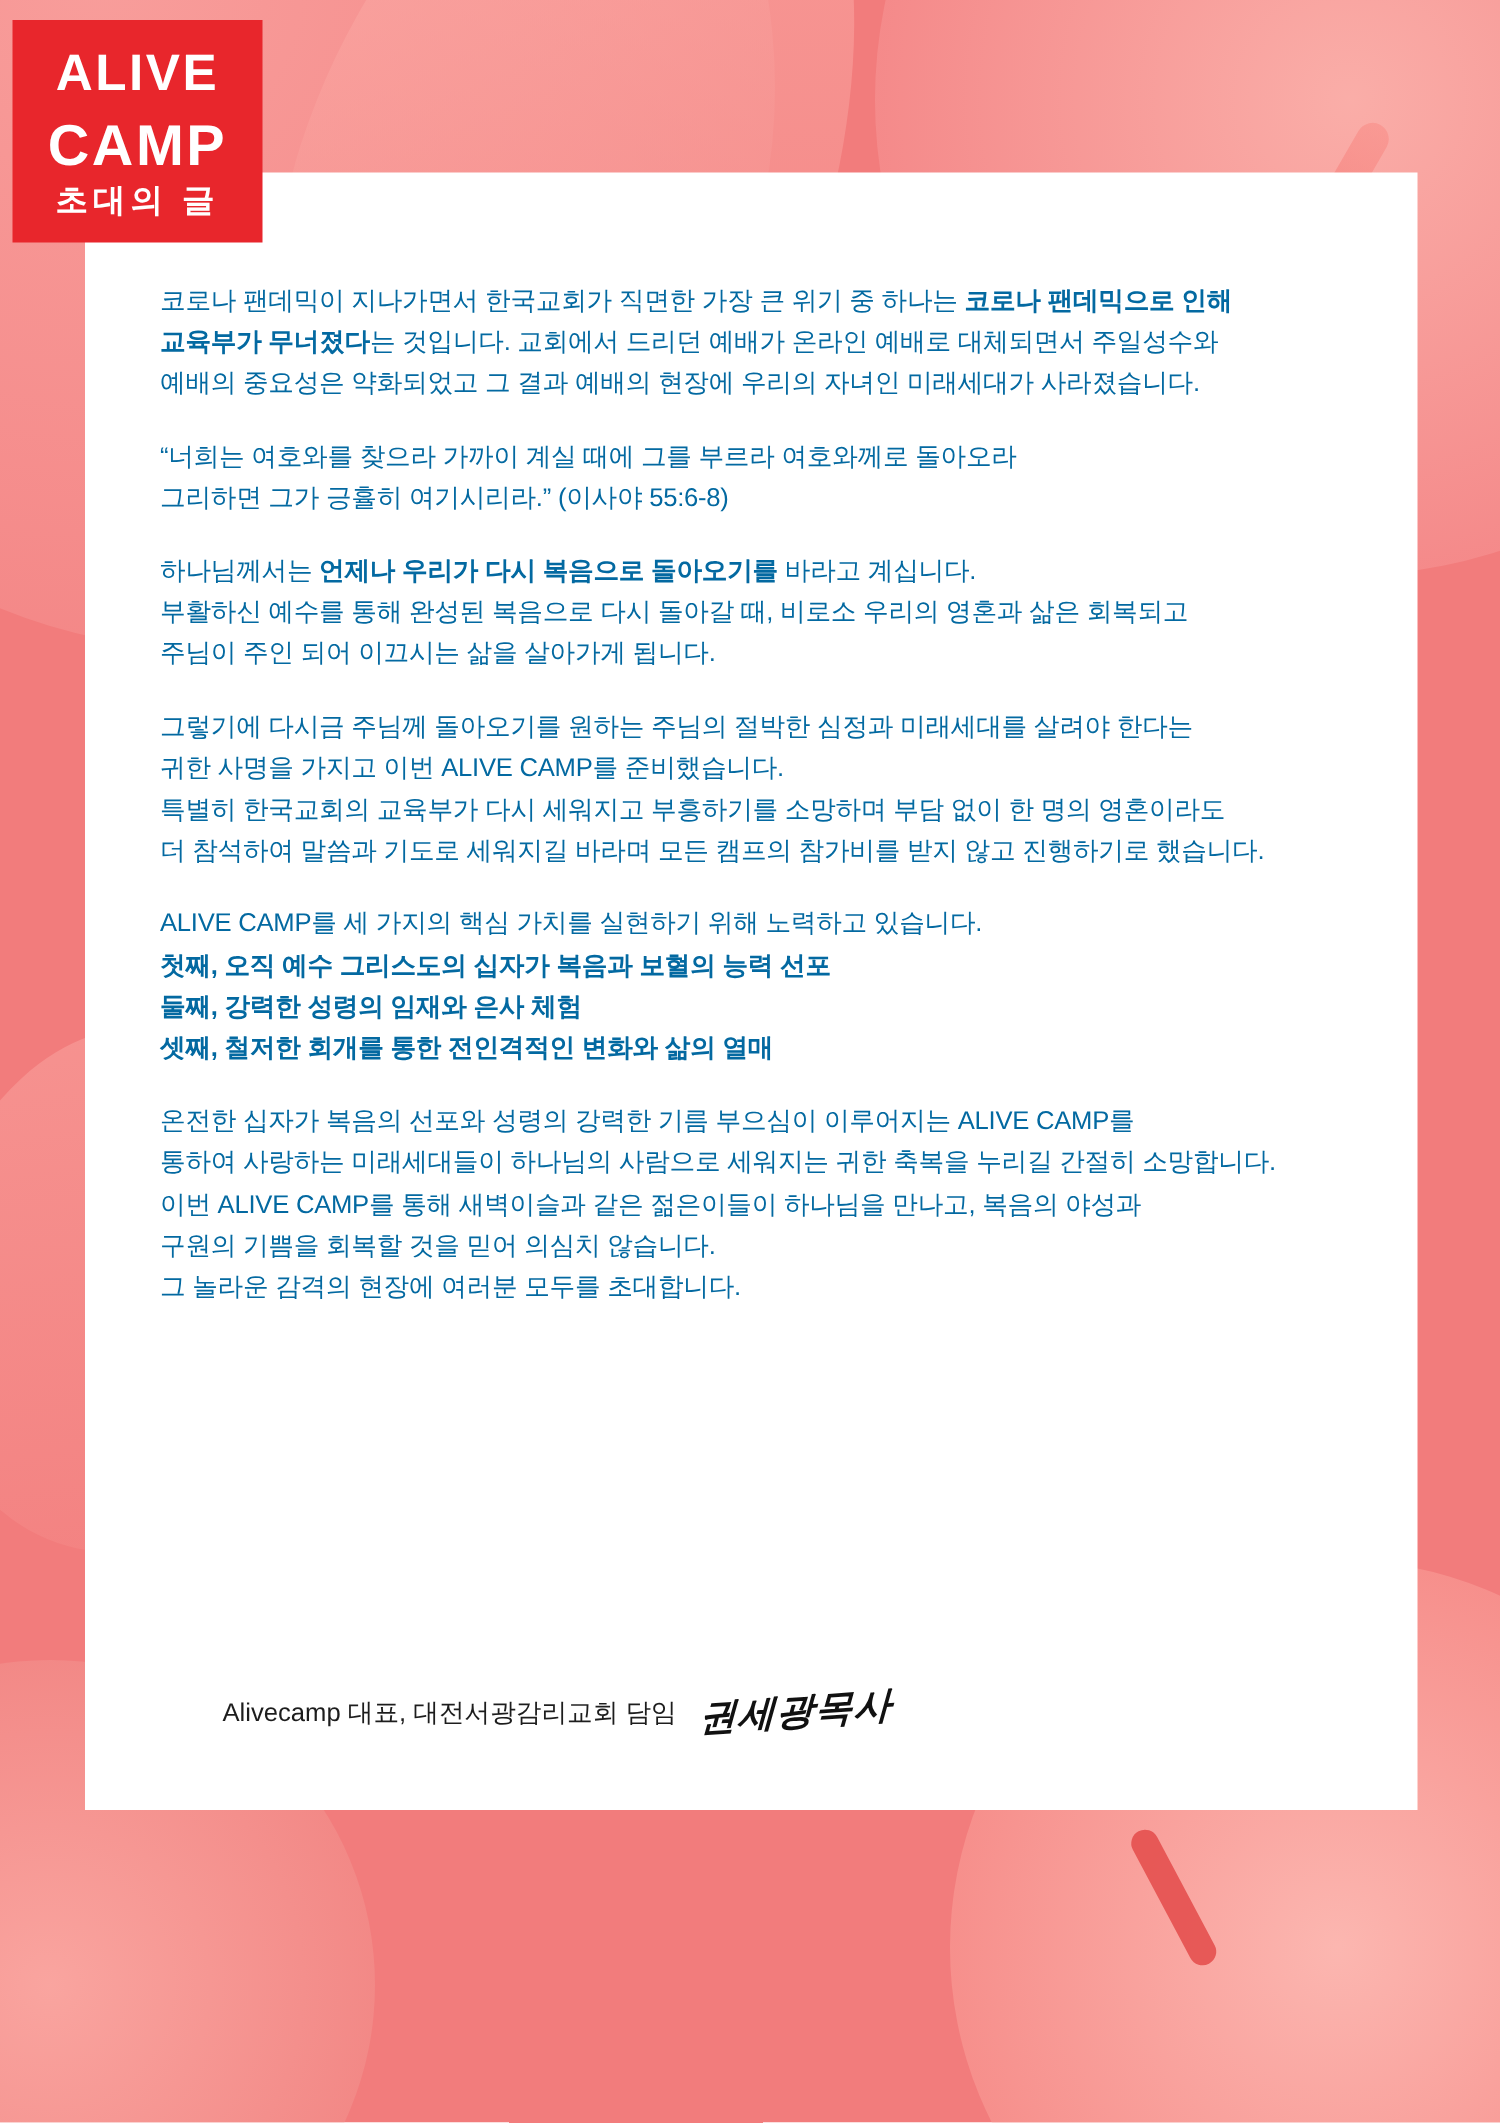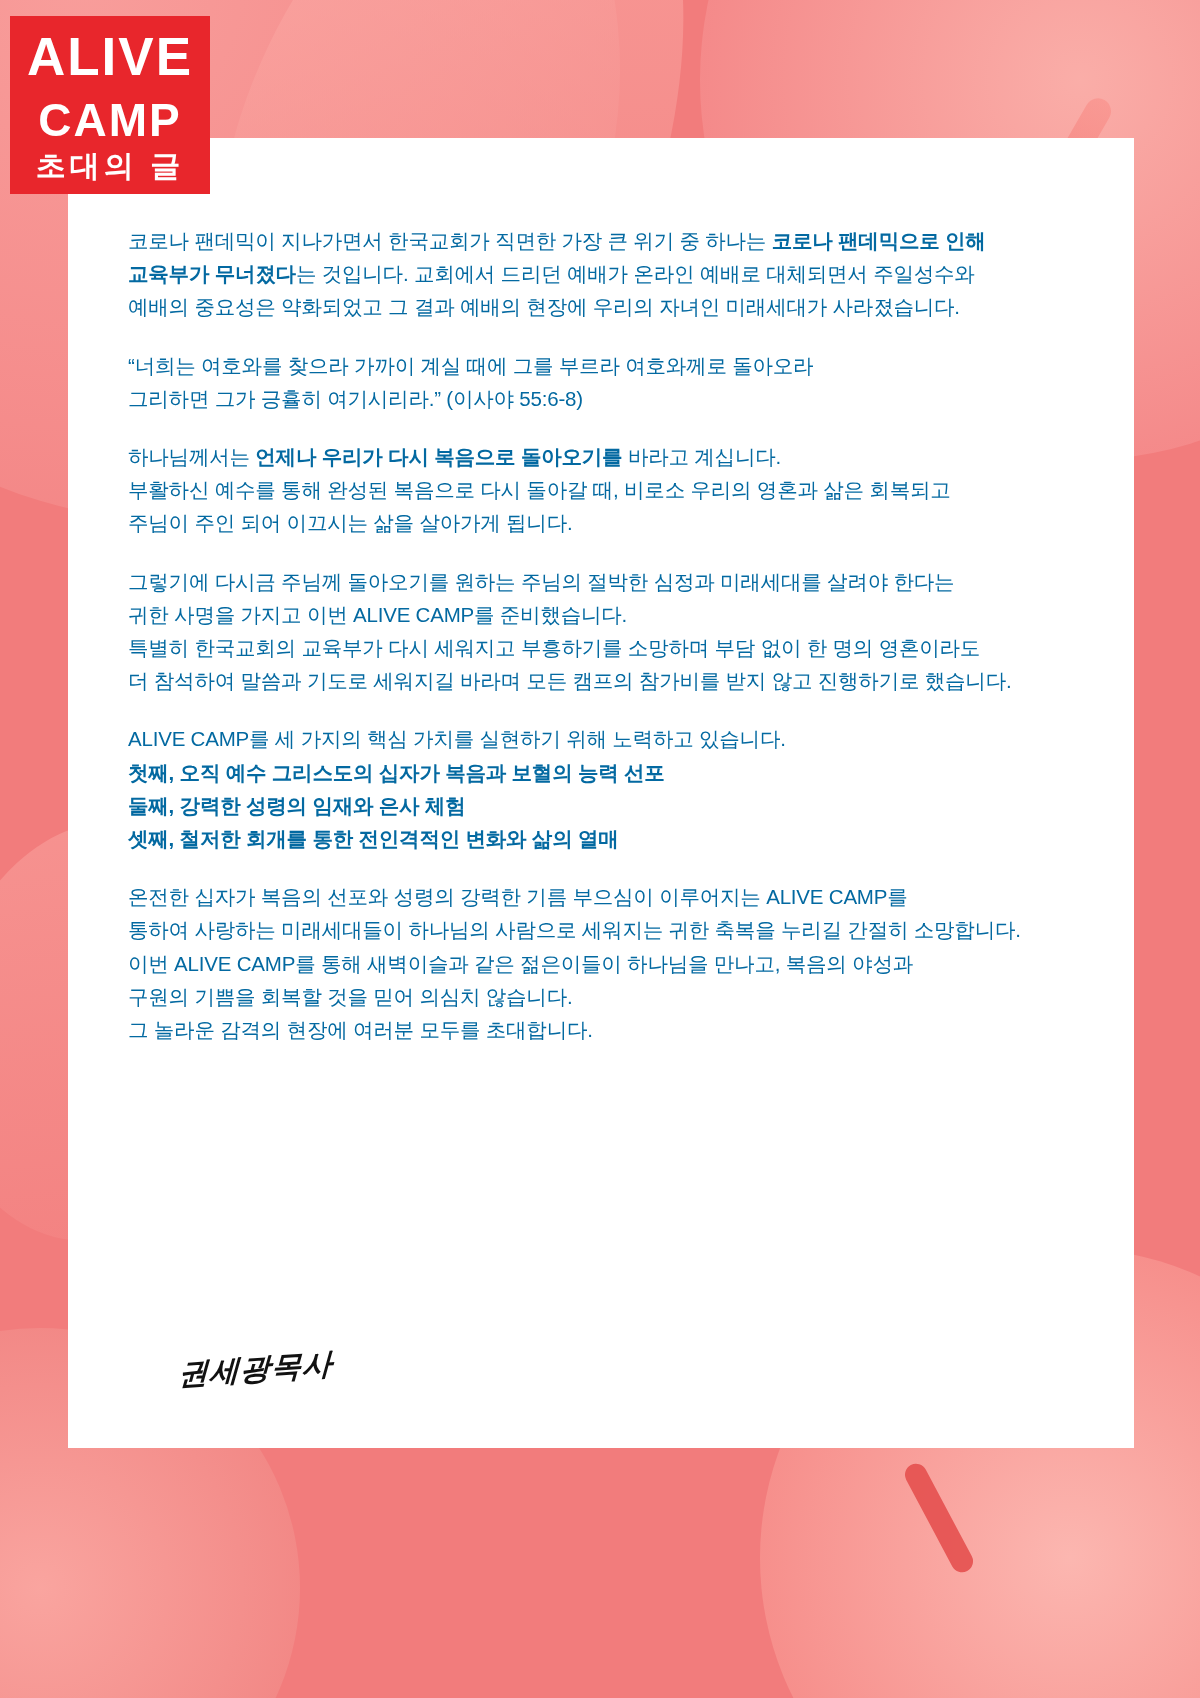--- a/index.html
+++ b/index.html
@@ -119,32 +119,32 @@
     z-index: 5;
     color: #ffffff;
     display: flex;
     flex-direction: column;
     align-items: center;
     justify-content: center;
     line-height: 1.0;
     letter-spacing: 1px;
   }
   .logo-alive {
-    font-size: 53px;
+    font-size: 41px;
     font-weight: bold;
     letter-spacing: 2px;
   }
   .logo-camp {
     font-size: 46px;
     font-weight: bold;
     letter-spacing: 2px;
     margin-top: 14px;
   }
   .logo-sub {
-    font-size: 30px;
+    font-size: 26px;
     font-weight: bold;
     margin-top: 8px;
     letter-spacing: 4px;
   }
 
   
   .letter-card {
     position: absolute;
     left: 68px;
     top: 138px;
@@ -233,17 +233,18 @@
 둘째, 강력한 성령의 임재와 은사 체험
 셋째, 철저한 회개를 통한 전인격적인 변화와 삶의 열매</b></div>
         <div class="para"><span>온전한 십자가 복음의 선포와 성령의 강력한 기름 부으심이 이루어지는 ALIVE CAMP를
 통하여 사랑하는 미래세대들이 하나님의 사람으로 세워지는 귀한 축복을 누리길 간절히 소망합니다.
 이번 ALIVE CAMP를 통해 새벽이슬과 같은 젊은이들이 하나님을 만나고, 복음의 야성과
 구원의 기쁨을 회복할 것을 믿어 의심치 않습니다.
 그 놀라운 감격의 현장에 여러분 모두를 초대합니다.</span></div>
       </div>
 
     <div class="signature-row">
+      <div class="signature-text">Alivecamp 대표, 대전서광감리교회 담임</div>
       <div class="signature-hand">권세광목사</div>
     </div>
   </div>
 
 </div>
 
 </body></html>

